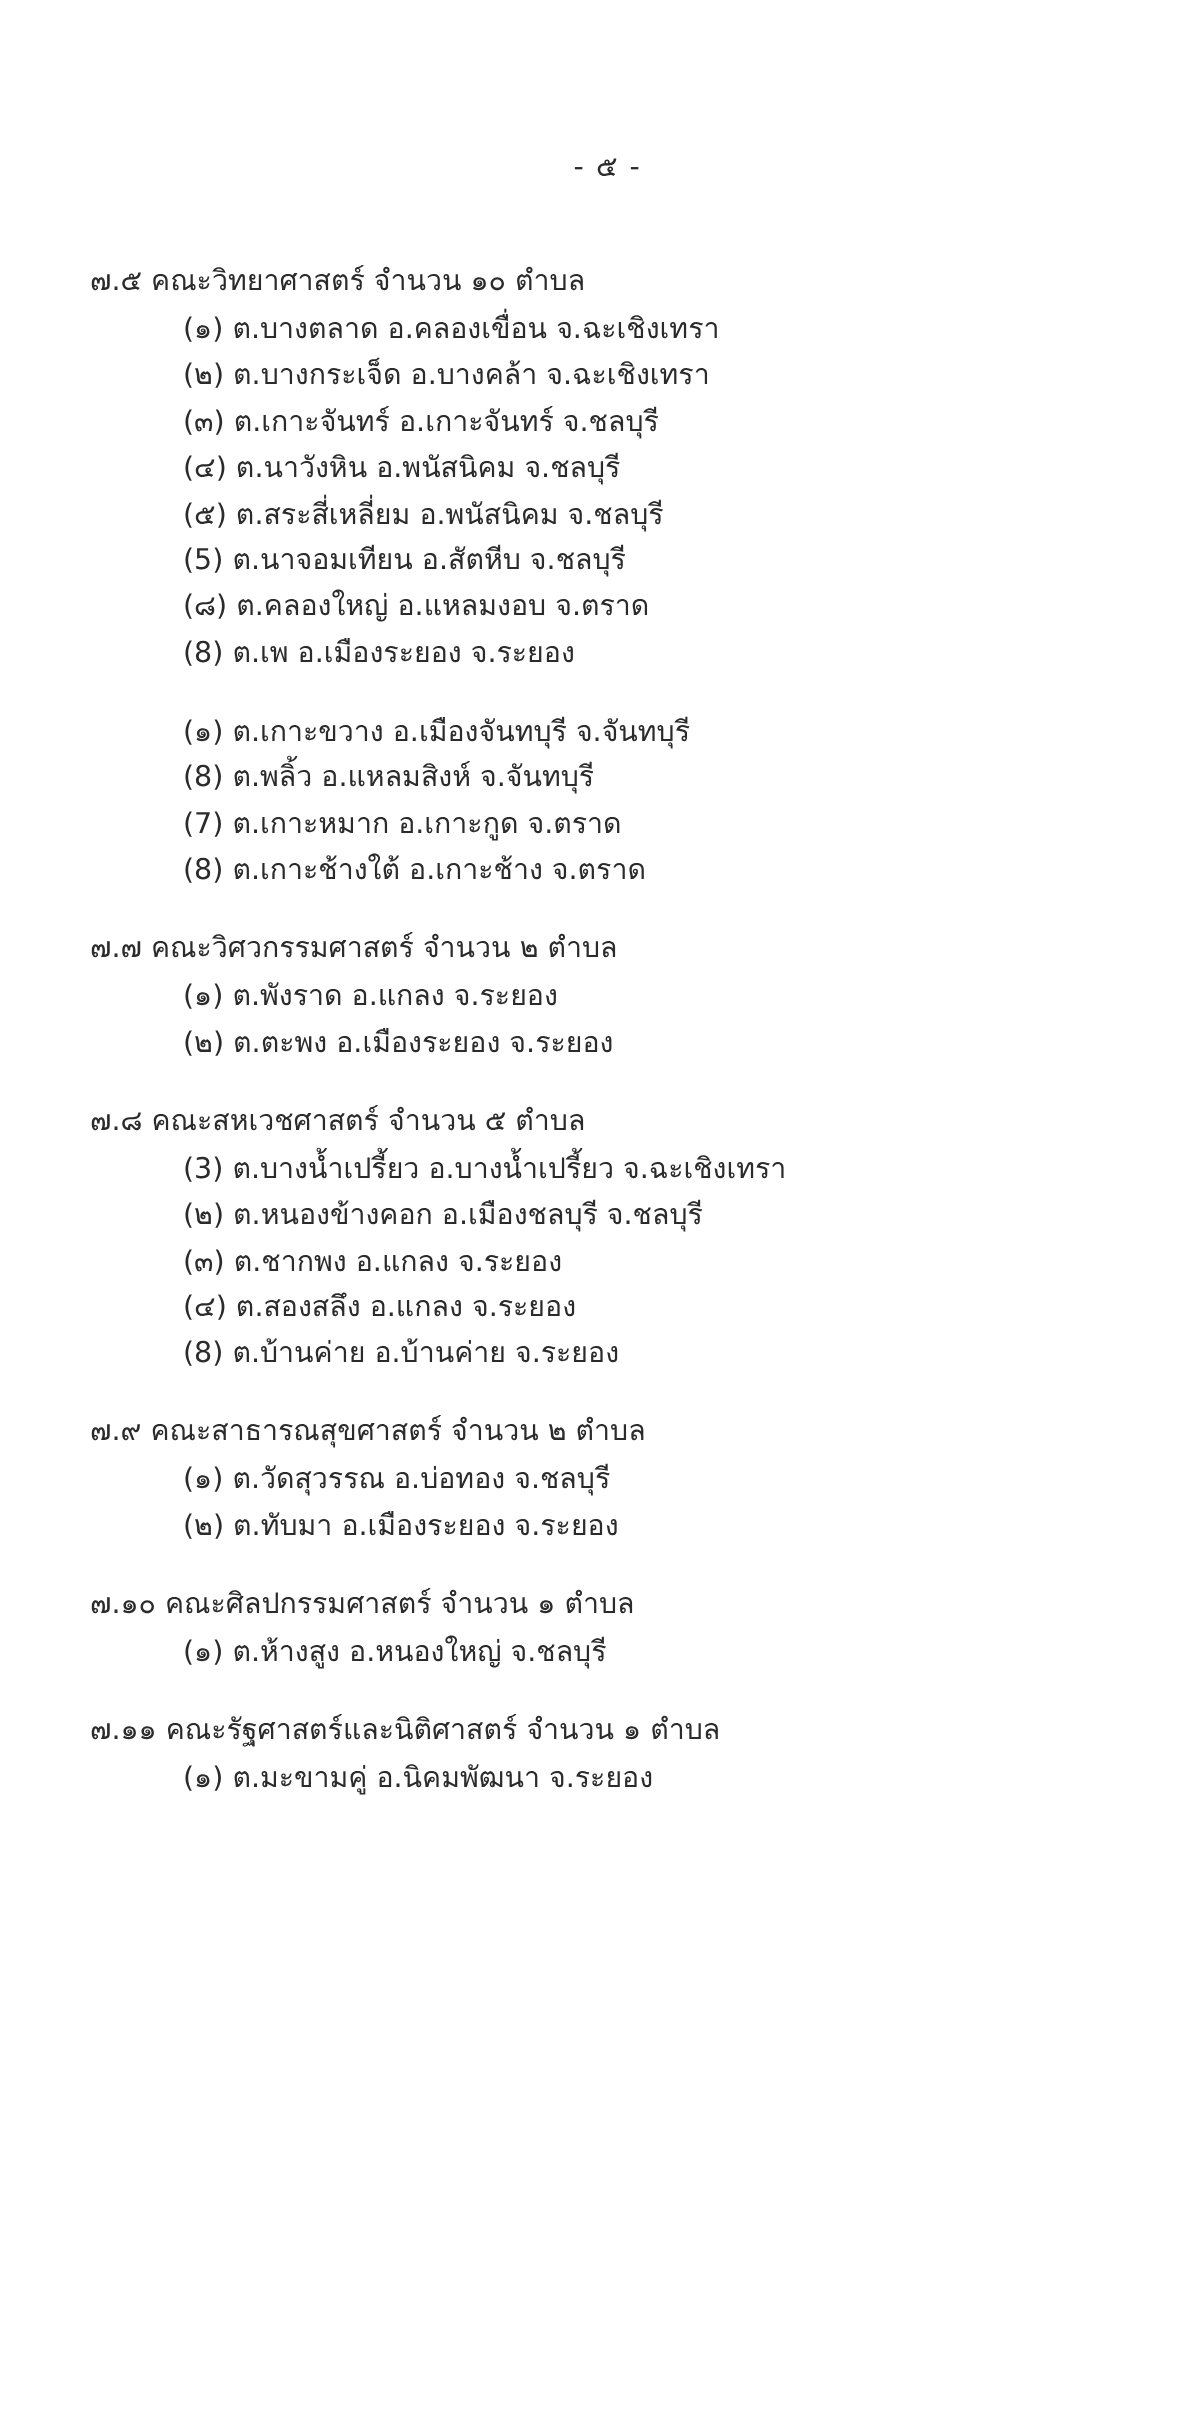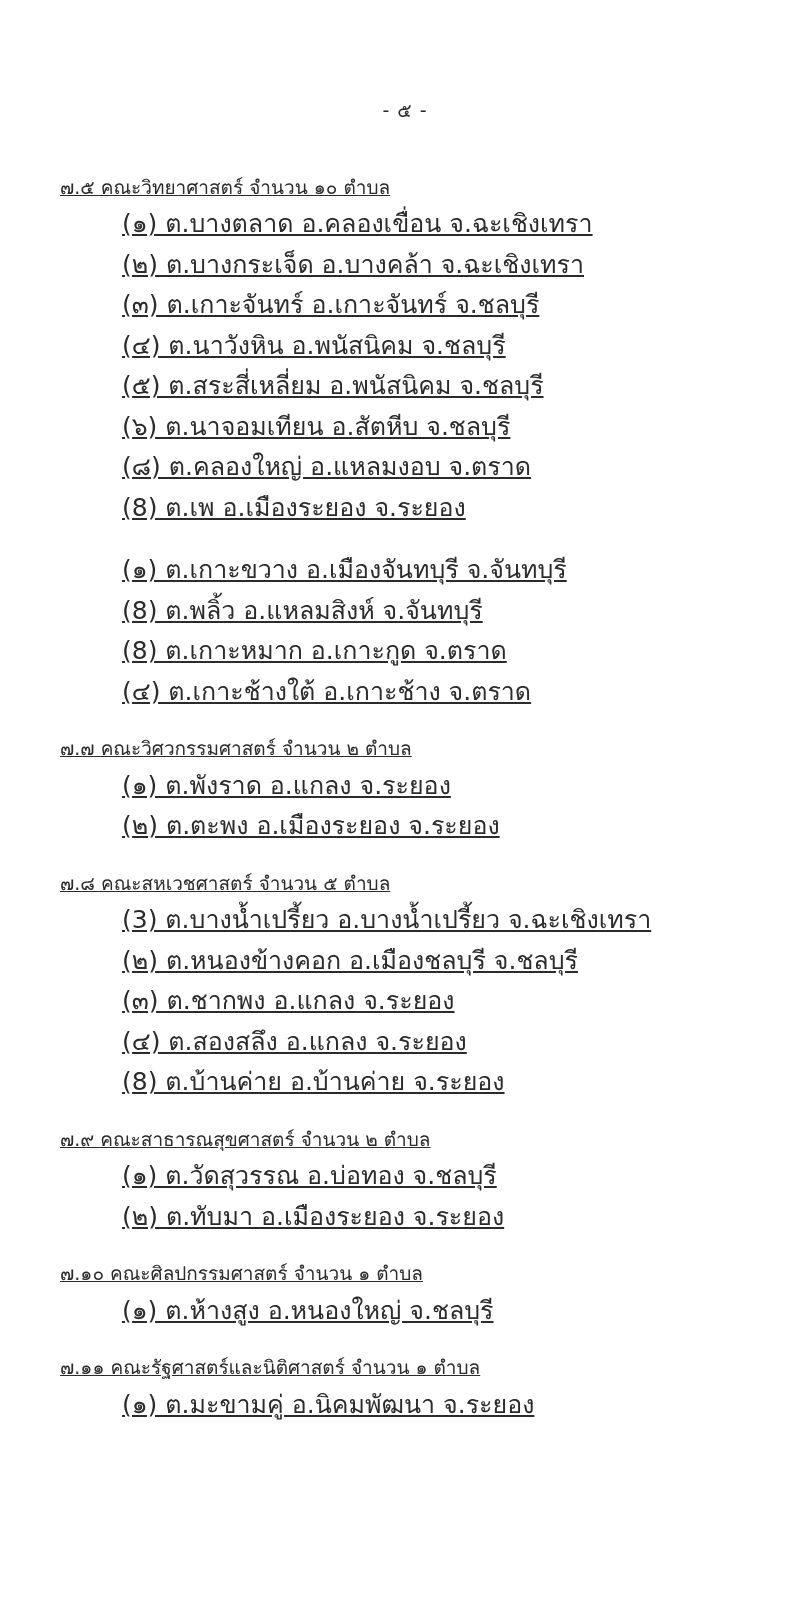--- a/index.html
+++ b/index.html
@@ -25,68 +25,67 @@
   .page-number {
     text-align: center;
     font-size: 19px;
     letter-spacing: 1px;
     color: #2b2b2b;
     margin: 0 0 48px 0;
     padding-left: 10px;
   }
   .section {
     margin-bottom: 22px;
-    text-decoration: underline;
   }
   .section-heading {
     font-size: 19px;
     line-height: 1.55;
     color: #2b2b2b;
     margin: 0 0 2px 0;
     padding-left: 0px;
     white-space: pre;
   }
   .item-list {
     list-style: none;
     margin: 0;
     padding: 0;
   }
   .item {
-    font-size: 25px;
+    font-size: 19px;
     line-height: 1.62;
     color: #2b2b2b;
     padding-left: 62px;
     white-space: pre;
   }
 </style>
 </head>
 <body>
 
 <div class="page">
   <div class="page-number">- ๕ -</div>
   <div id="sections-root">
       <div class="section">
         <div class="section-heading">๗.๕ คณะวิทยาศาสตร์ จำนวน ๑๐ ตำบล</div>
         <ul class="item-list">
           <li class="item">(๑) ต.บางตลาด อ.คลองเขื่อน จ.ฉะเชิงเทรา</li>
           <li class="item">(๒) ต.บางกระเจ็ด อ.บางคล้า จ.ฉะเชิงเทรา</li>
           <li class="item">(๓) ต.เกาะจันทร์ อ.เกาะจันทร์ จ.ชลบุรี</li>
           <li class="item">(๔) ต.นาวังหิน อ.พนัสนิคม จ.ชลบุรี</li>
           <li class="item">(๕) ต.สระสี่เหลี่ยม อ.พนัสนิคม จ.ชลบุรี</li>
-          <li class="item">(๖) ต.นาจอมเทียน อ.สัตหีบ จ.ชลบุรี</li>
+          <li class="item">(5) ต.นาจอมเทียน อ.สัตหีบ จ.ชลบุรี</li>
           <li class="item">(๘) ต.คลองใหญ่ อ.แหลมงอบ จ.ตราด</li>
           <li class="item">(8) ต.เพ อ.เมืองระยอง จ.ระยอง</li>
         </ul>
       </div>
       <div class="section">
         <ul class="item-list">
           <li class="item">(๑) ต.เกาะขวาง อ.เมืองจันทบุรี จ.จันทบุรี</li>
           <li class="item">(8) ต.พลิ้ว อ.แหลมสิงห์ จ.จันทบุรี</li>
-          <li class="item">(8) ต.เกาะหมาก อ.เกาะกูด จ.ตราด</li>
-          <li class="item">(๔) ต.เกาะช้างใต้ อ.เกาะช้าง จ.ตราด</li>
+          <li class="item">(7) ต.เกาะหมาก อ.เกาะกูด จ.ตราด</li>
+          <li class="item">(8) ต.เกาะช้างใต้ อ.เกาะช้าง จ.ตราด</li>
         </ul>
       </div>
       <div class="section">
         <div class="section-heading">๗.๗ คณะวิศวกรรมศาสตร์ จำนวน ๒ ตำบล</div>
         <ul class="item-list">
           <li class="item">(๑) ต.พังราด อ.แกลง จ.ระยอง</li>
           <li class="item">(๒) ต.ตะพง อ.เมืองระยอง จ.ระยอง</li>
         </ul>
       </div>
       <div class="section">

